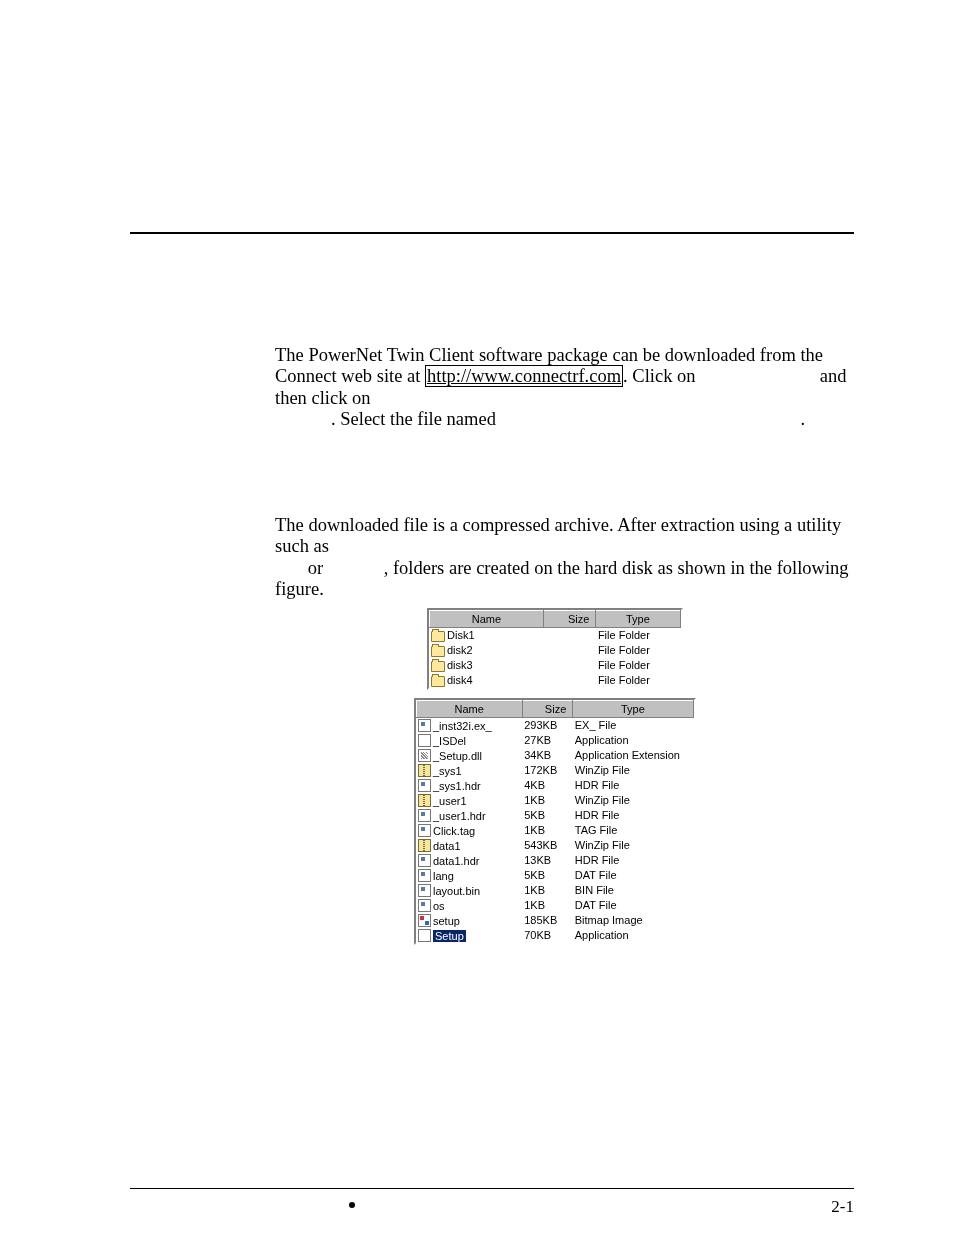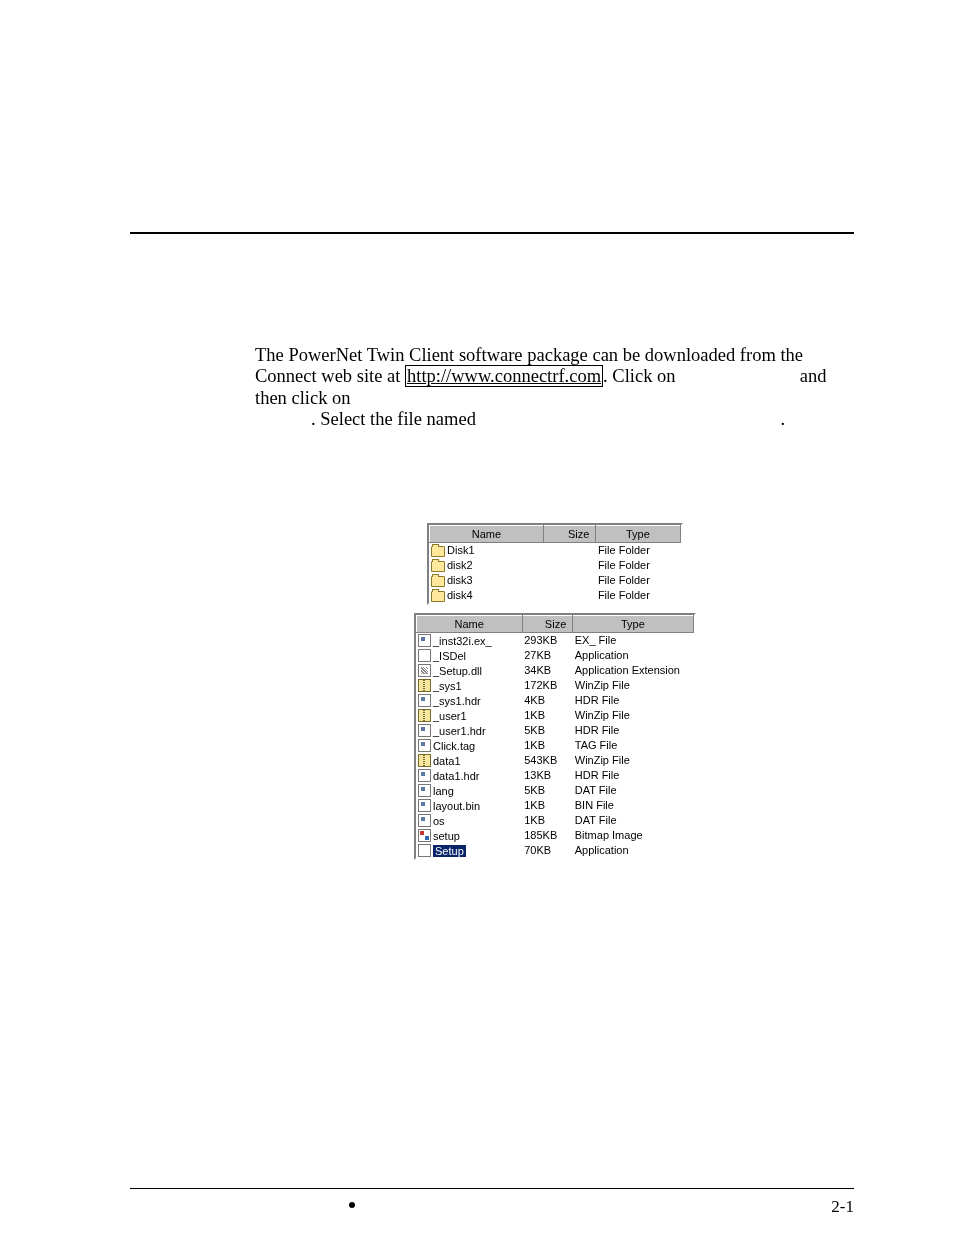--- a/index.html
+++ b/index.html
@@ -30,20 +30,21 @@
     border-top: 1px solid #000;
   }
   .body-text {
     margin-left: 125px;
     font-size: 18.5px;
     line-height: 1.15;
   }
   .para {
     margin-top: 0;
     margin-bottom: 0;
+    margin-left: 20px;
   }
   .link {
     text-decoration: underline;
     color: #000;
     border: 1px solid #000;
     padding: 0 1px;
   }
   .fig-table {
     border-collapse: collapse;
     font-family: "MS Sans Serif", Arial, sans-serif;
@@ -199,20 +200,24 @@
   <div class="block-space-1"></div>
 
   <div class="body-text">
     <p class="para">
       <span>The PowerNet Twin Client software package can be downloaded from the Connect web site at </span><a class="link" href="#">http://www.connectrf.com</a><span>. Click on </span><span class="gap-big"></span><span> and then click on </span><br>
       <span class="gap-tiny"></span><span class="gap-tiny"></span><span>. Select the file named </span><span class="gap-huge"></span><span>.</span>
     </p>
 
     <div class="block-space-2"></div>
 
+    <p class="para">
+      <span>The downloaded file is a compressed archive. After extraction using a utility such as </span><br>
+      <span class="gap-tiny"></span><span> or </span><span class="gap-tiny"></span><span class="gap-tiny"></span><span>, folders are created on the hard disk as shown in the following figure.</span>
+    </p>
 
     <div class="fig-wrap1">
       <table class="fig-table" id="fig1-table">
         <thead>
           <tr>
             <th class="name-col">Name</th>
             <th class="size-col size-colw">Size</th>
             <th class="type-colw">Type</th>
           </tr>
         </thead>

